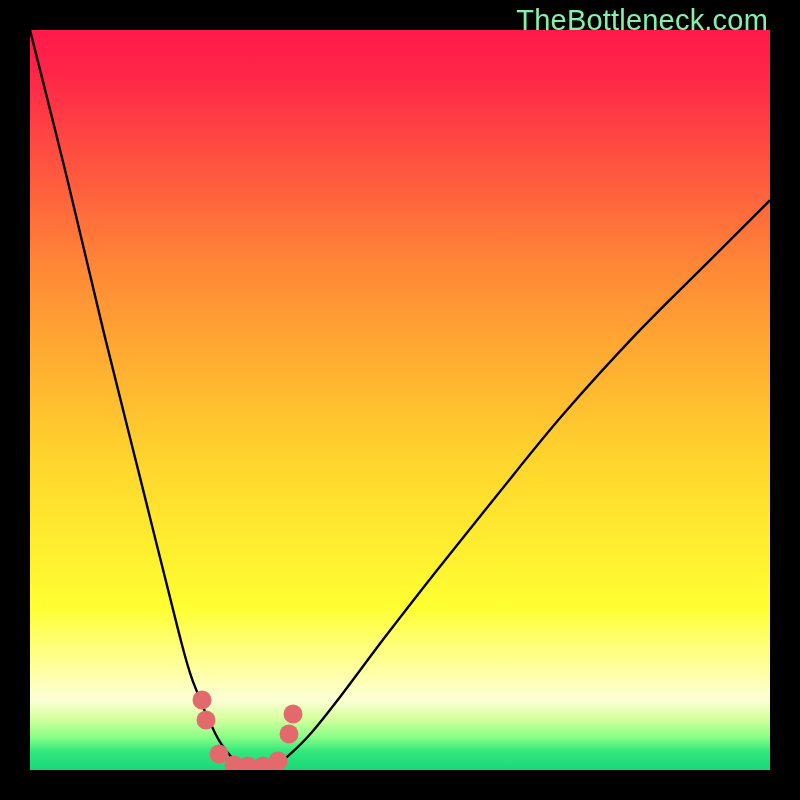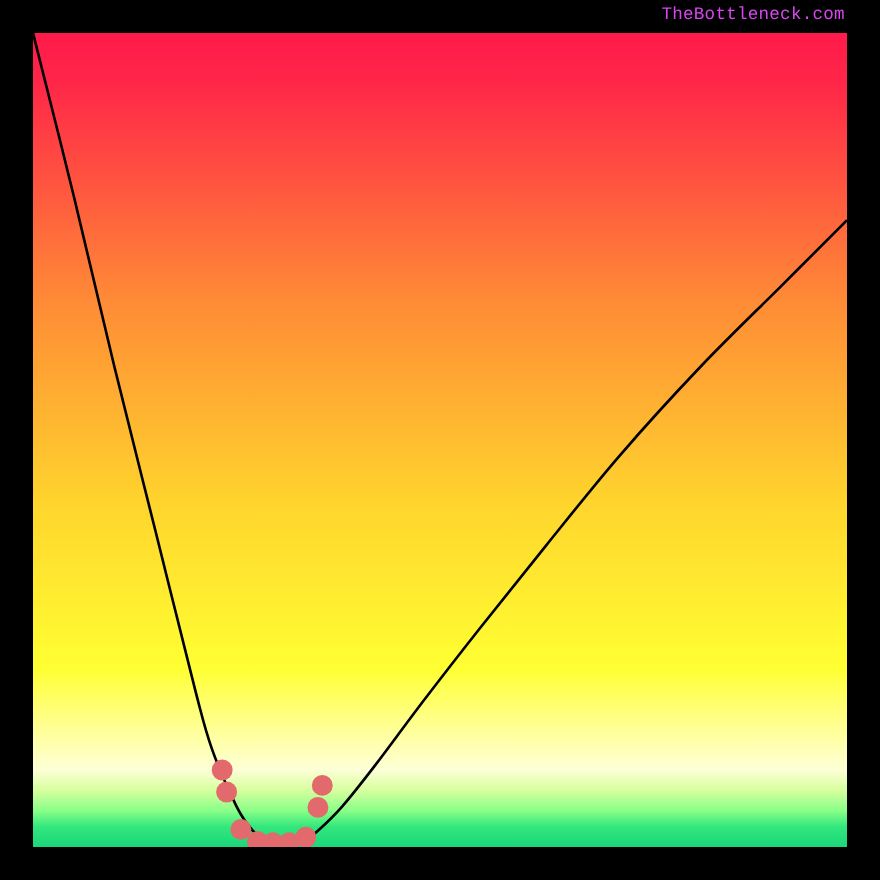--- a/index.html
+++ b/index.html
@@ -22,23 +22,23 @@
     position: absolute;
     left: 0;
     top: 0;
     width: 100%;
     height: 100%;
   }
   .watermark {
     position: absolute;
     top: 4px;
     right: 32px;
-    font-family: Liberation Mono, monospace;
-    font-size: 16px;
-    color: #d946ef;
+    font-family: Liberation Sans, sans-serif;
+    font-size: 29px;
+    color: #86efac;
     letter-spacing: 0.2px;
   }
   .curve {
     position: absolute;
     left: 0;
     top: 0;
     width: 740px;
     height: 740px;
   }
   .dot {

